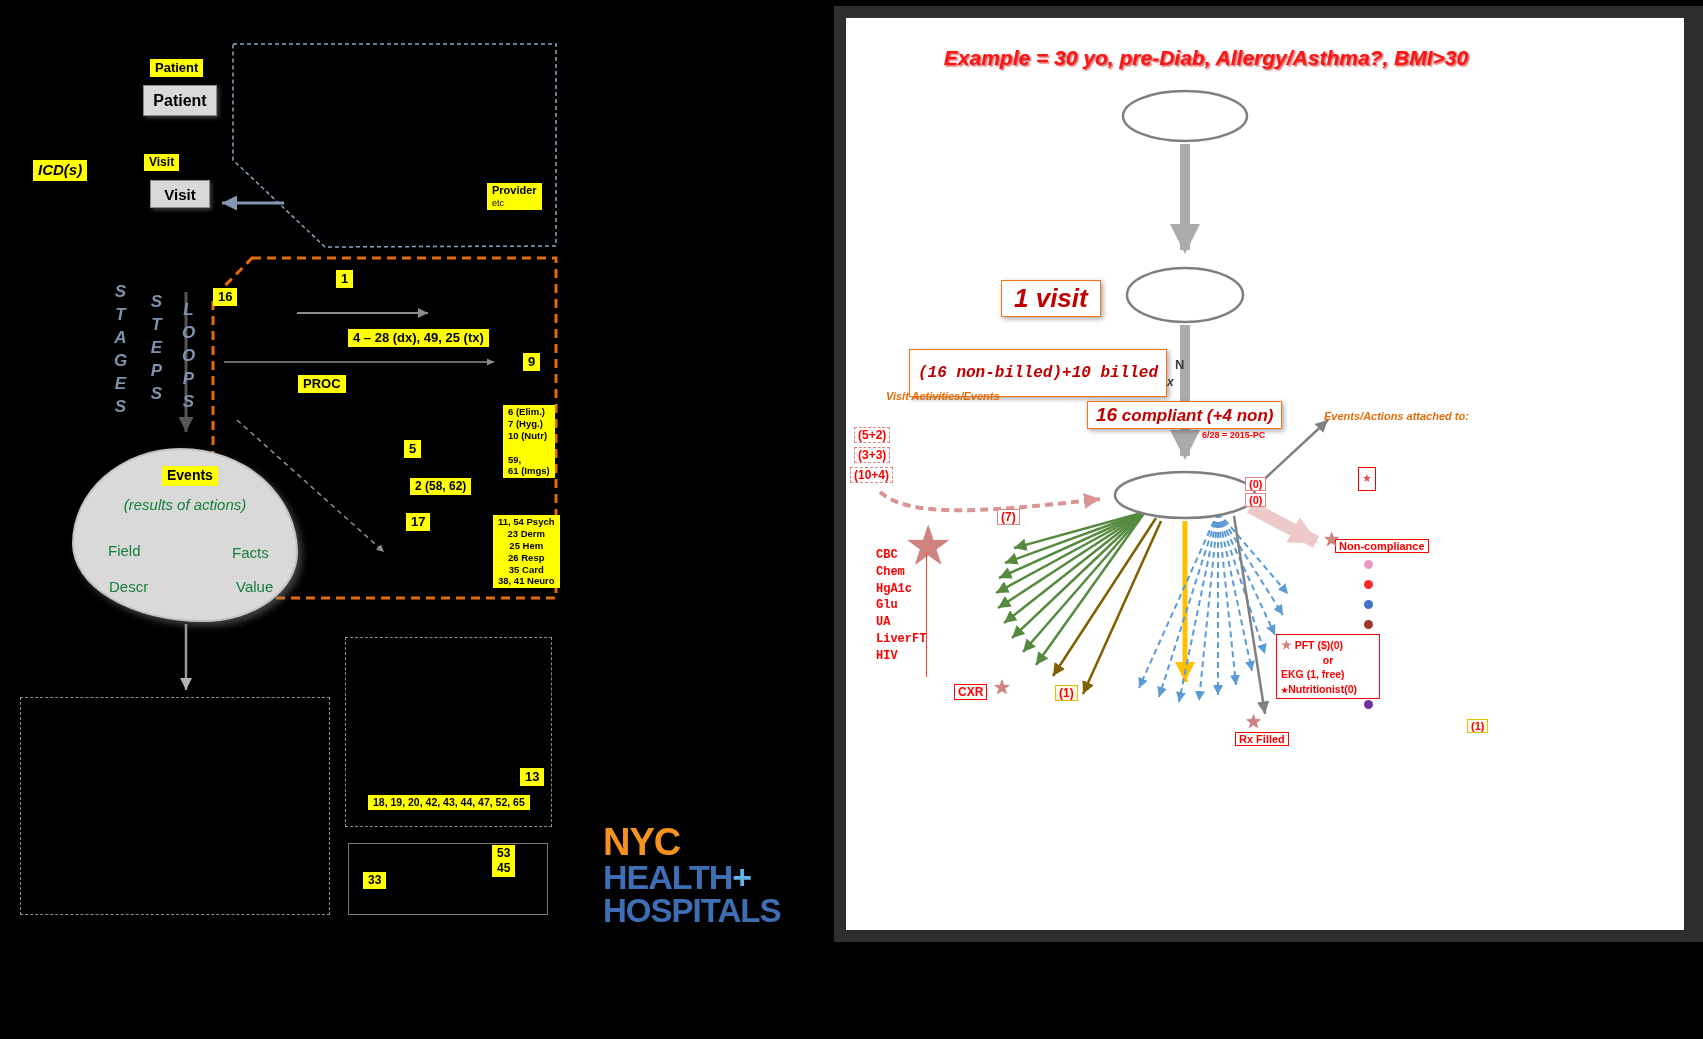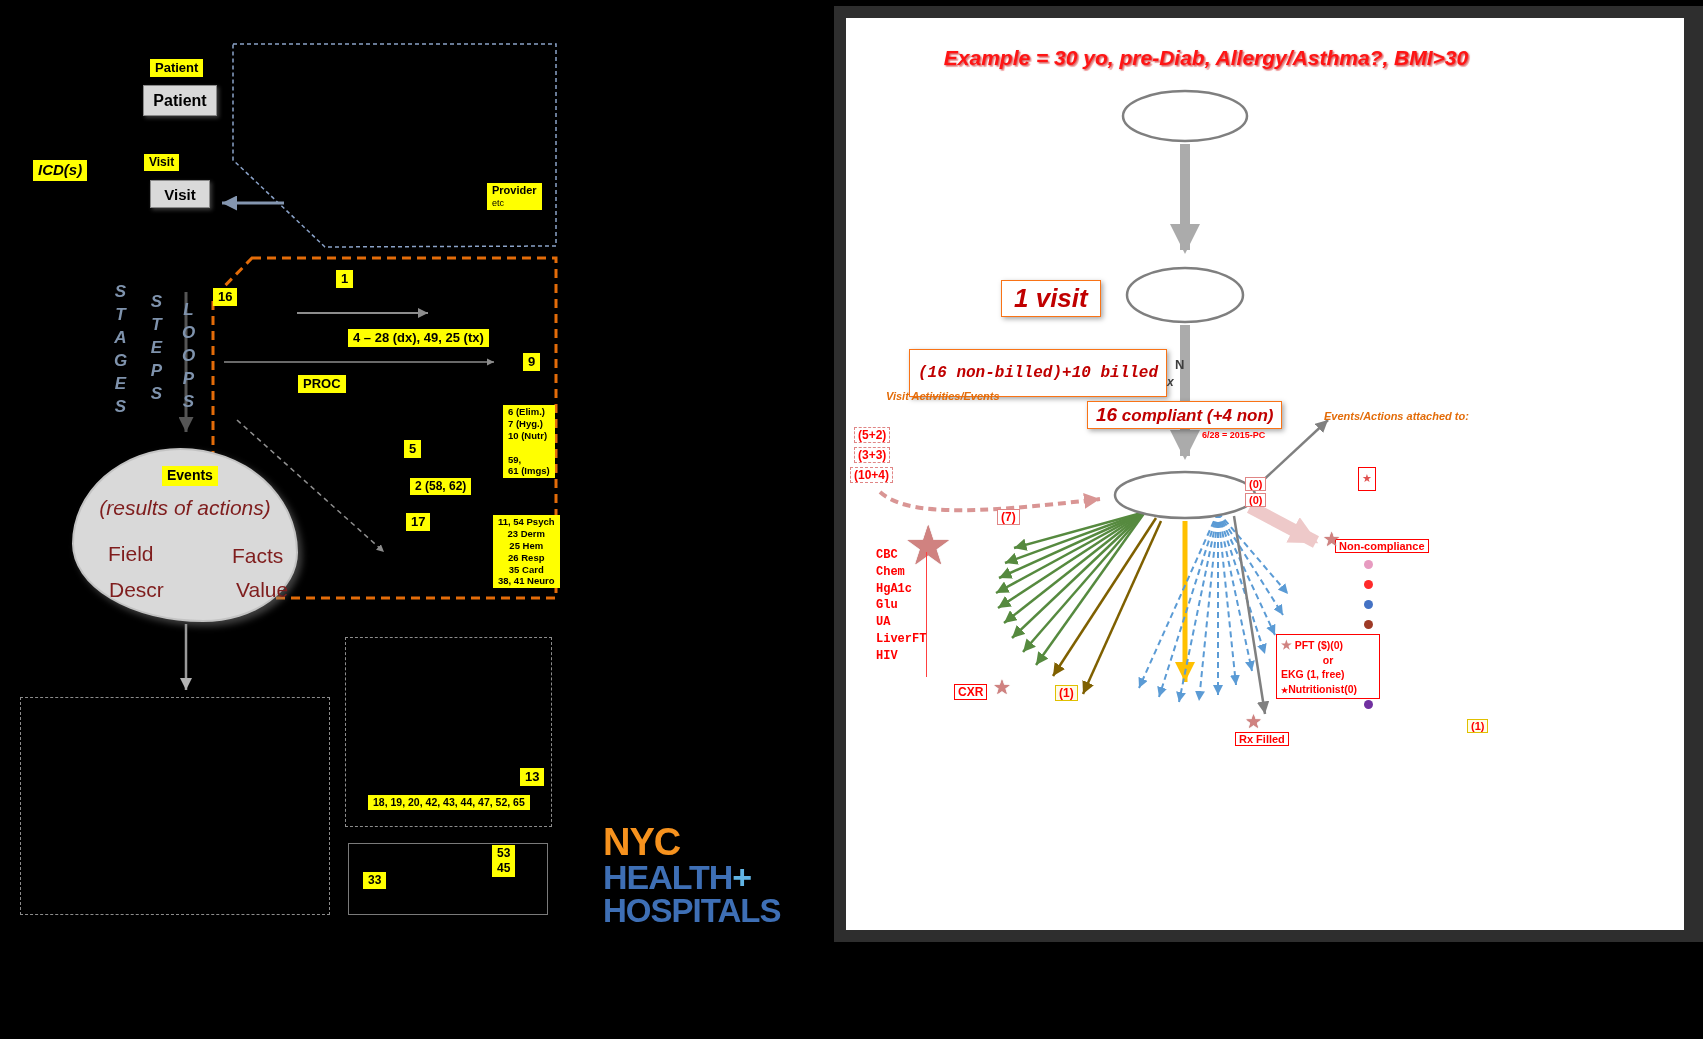--- a/index.html
+++ b/index.html
@@ -24,21 +24,21 @@
           font-style:italic; font-weight:bold; color:#7f93ad; font-size:17px;
           letter-spacing:4px; z-index:4; }
 
   .dashbox { position:absolute; border:1.5px dashed #8c8c8c; z-index:2; }
 
   
   .blob { position:absolute; left:72px; top:448px; width:226px; height:174px;
           background:#d9d9d9; border:2px solid #c3c3c3;
           border-radius:48% 52% 42% 58% / 55% 60% 40% 45%;
           z-index:5; box-shadow:4px 4px 7px rgba(130,130,130,.5); color:#000; }
-  .blob .cell { position:absolute; font-size:21px; color:#7f1d1d; }
+  .blob .cell { position:absolute; font-size:15px; color:#15803d; }
 
   
   .logo { position:absolute; left:603px; top:824px; z-index:6; font-weight:bold;
           line-height:.98; letter-spacing:-1px; }
 
   
   .rframe { position:absolute; left:834px; top:6px; width:1034px; height:936px;
             background:#2e2e2e; z-index:3; }
   .rpanel { position:absolute; left:12px; top:12px; width:838px; height:912px; background:#fff; }
   .rpanel > div { z-index:5; }

